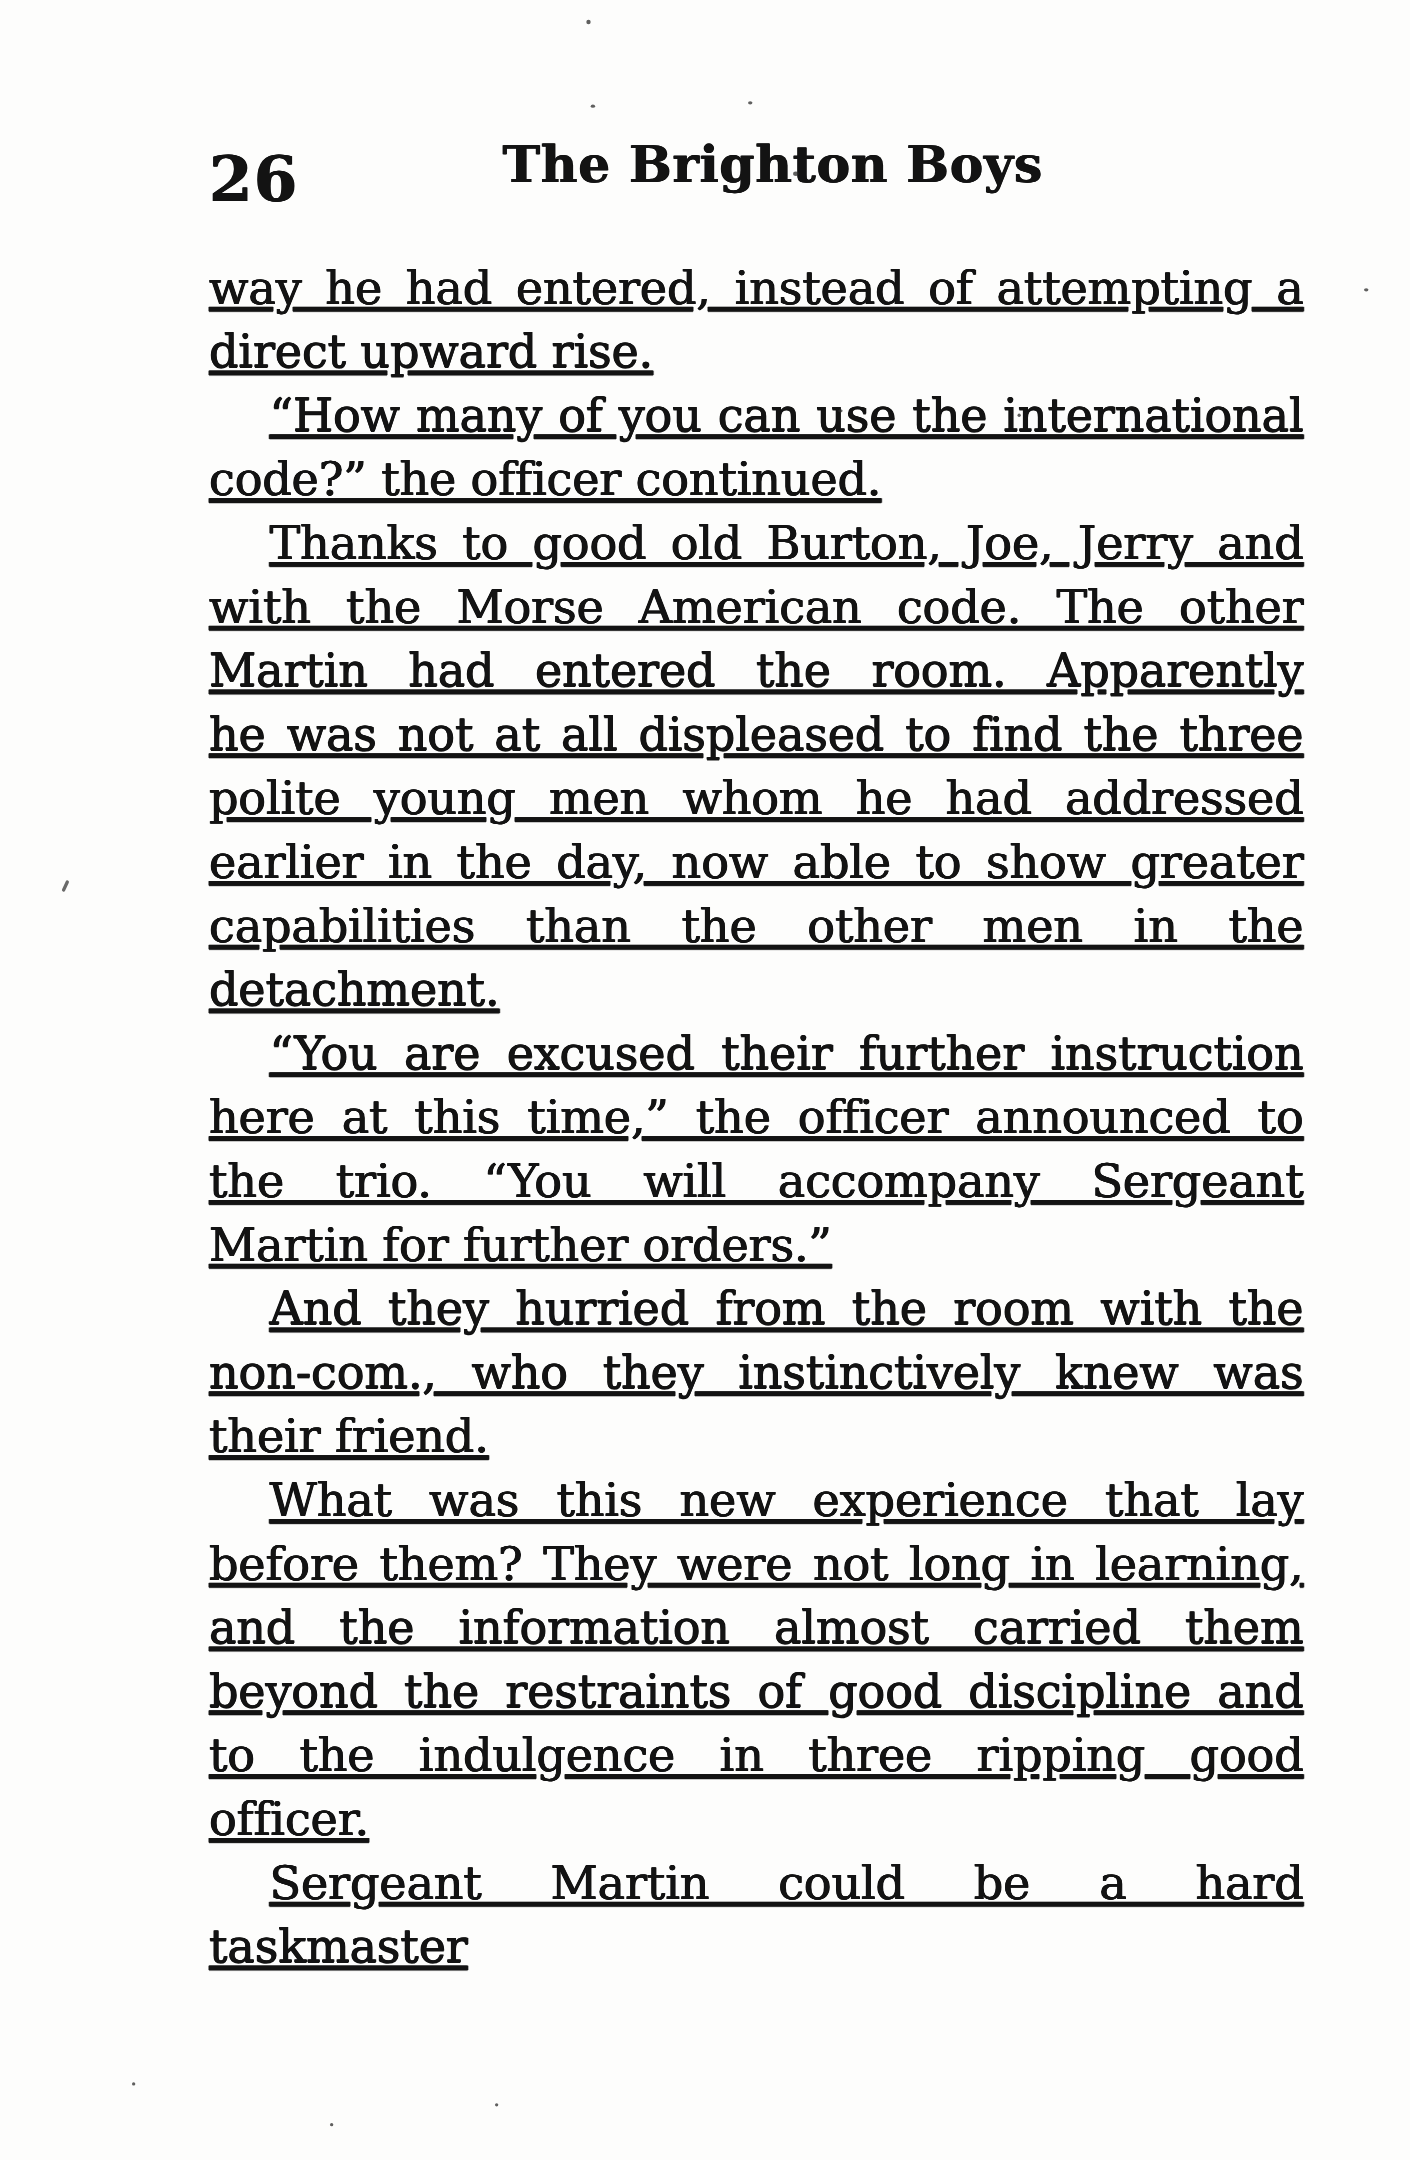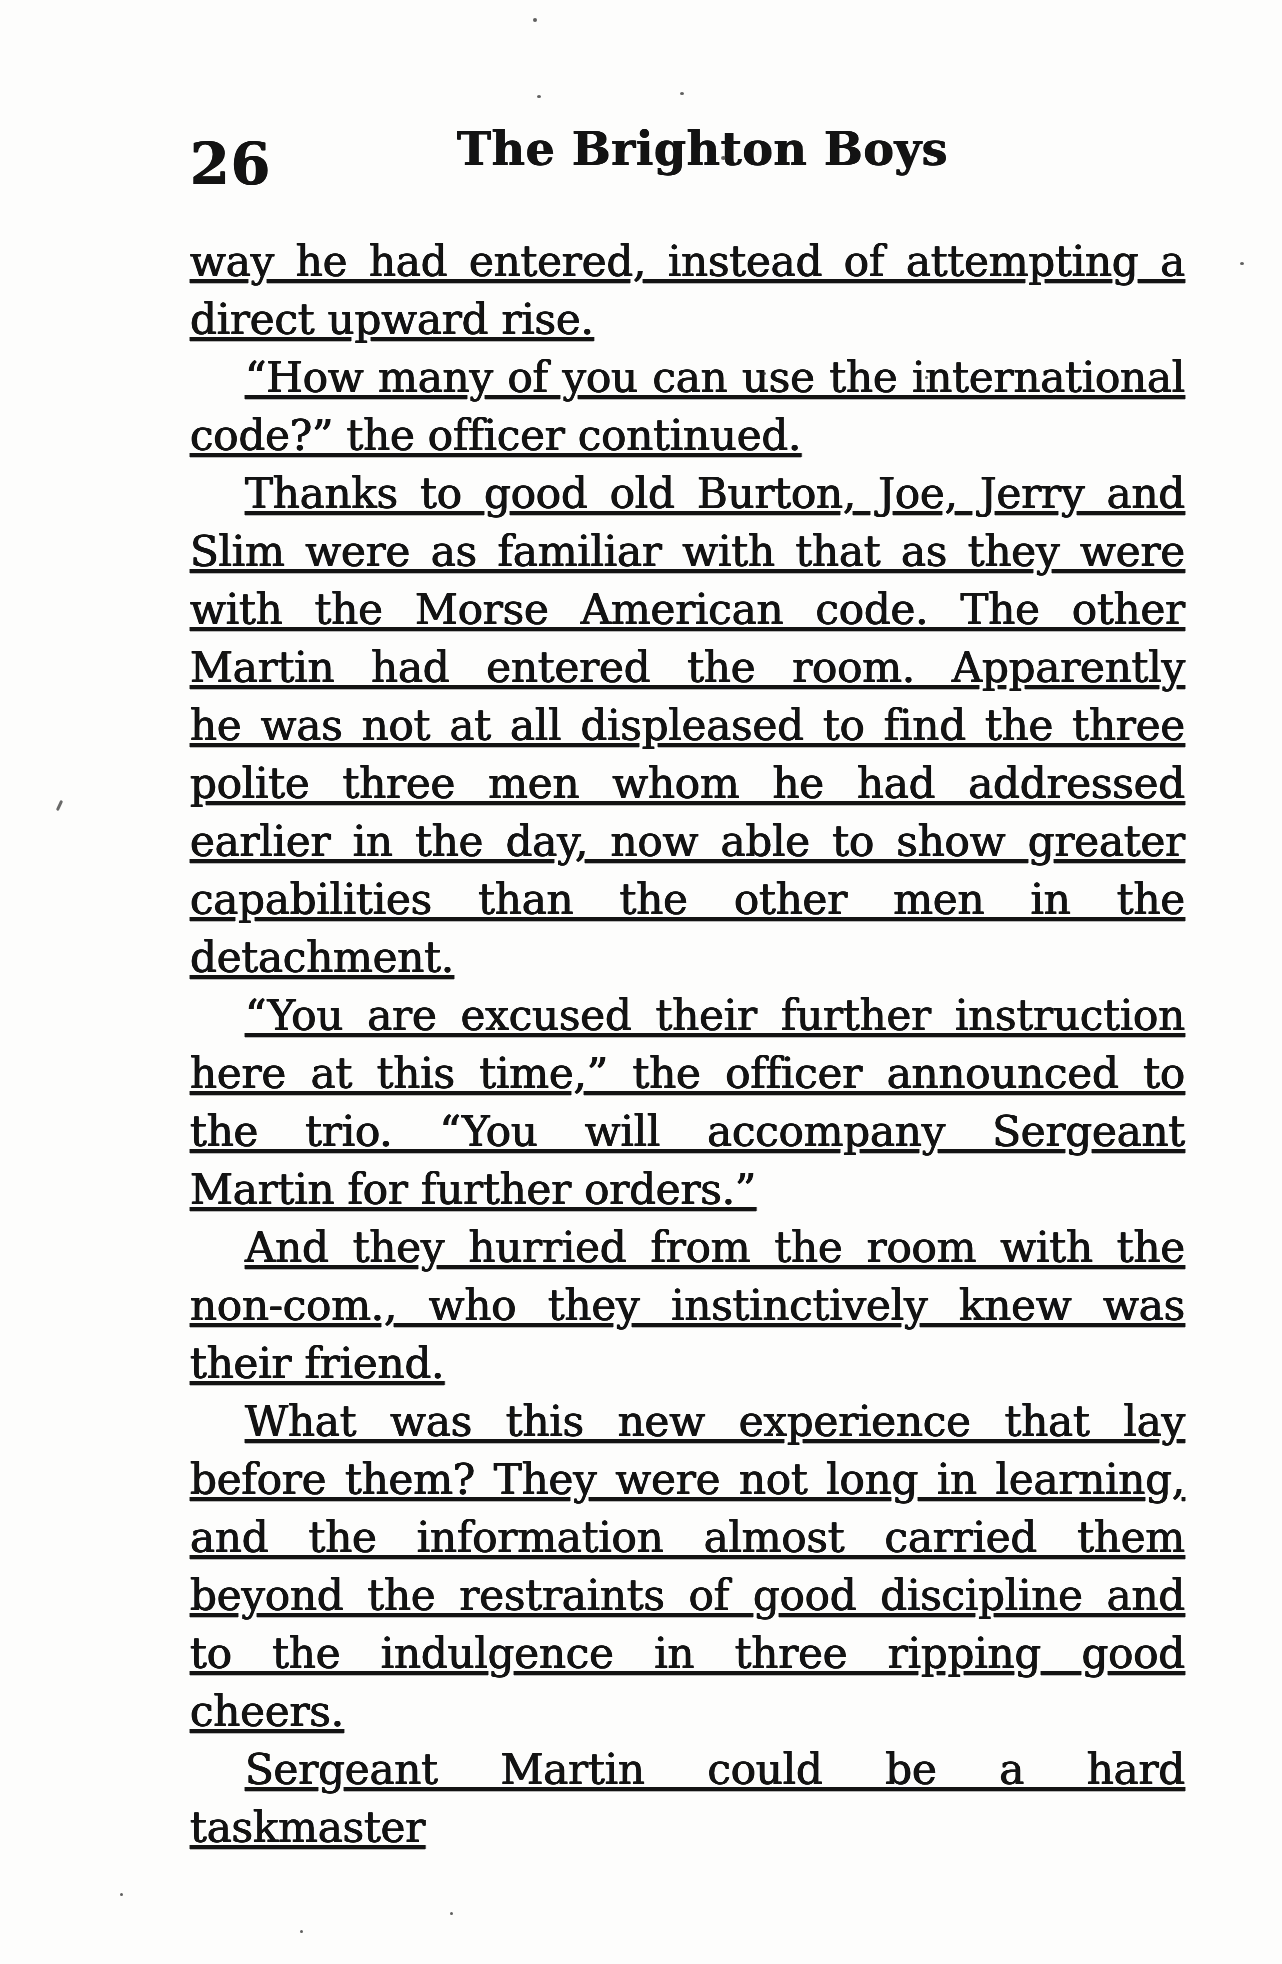--- a/index.html
+++ b/index.html
@@ -86,41 +86,40 @@
   <div class="page-number">26</div>
   <div class="running-title">The Brighton Boys</div>
 </div>
 
 <div class="body-text">
   <div class="line">way he had entered, instead of attempting a</div>
   <div class="line last">direct upward rise.</div>
   <div class="line indent">“How many of you can use the international</div>
   <div class="line last">code?” the officer continued.</div>
   <div class="line indent">Thanks to good old Burton, Joe, Jerry and</div>
-  <div class="line">Slim were as familiar with that as they were</div>
   <div class="line">with the Morse American code.  The other</div>
   <div class="line">Martin had entered the room.  Apparently</div>
   <div class="line">he was not at all displeased to find the three</div>
-  <div class="line">polite three men whom he had addressed</div>
+  <div class="line">polite young men whom he had addressed</div>
   <div class="line">earlier in the day, now able to show greater</div>
   <div class="line">capabilities than the other men in the</div>
   <div class="line last">detachment.</div>
   <div class="line indent">“You are excused their further instruction</div>
   <div class="line">here at this time,” the officer announced to</div>
   <div class="line">the trio.  “You will accompany Sergeant</div>
   <div class="line last">Martin for further orders.”</div>
   <div class="line indent">And they hurried from the room with the</div>
   <div class="line">non-com., who they instinctively knew was</div>
   <div class="line last">their friend.</div>
   <div class="line indent">What was this new experience that lay</div>
   <div class="line">before them?  They were not long in learning,</div>
   <div class="line">and the information almost carried them</div>
   <div class="line">beyond the restraints of good discipline and</div>
   <div class="line">to the indulgence in three ripping good</div>
-  <div class="line last">cheers.</div>
+  <div class="line last">officer.</div>
   <div class="line indent">Sergeant Martin could be a hard taskmaster</div>
 </div>
 
 <div class="sp" style="left:533px; top:18px;  width:4px; height:4px;"></div>
 <div class="sp" style="left:537px; top:95px;  width:4px; height:3px;"></div>
 <div class="sp" style="left:680px; top:92px;  width:4px; height:3px;"></div>
 <div class="sp" style="left:721px; top:156px; width:5px; height:4px;"></div>
 <div class="sp" style="left:1240px;top:262px; width:4px; height:3px;"></div>
 <div class="sp" style="left:762px; top:372px; width:4px; height:3px;"></div>
 <div class="sp" style="left:925px; top:376px; width:3px; height:3px;"></div>

